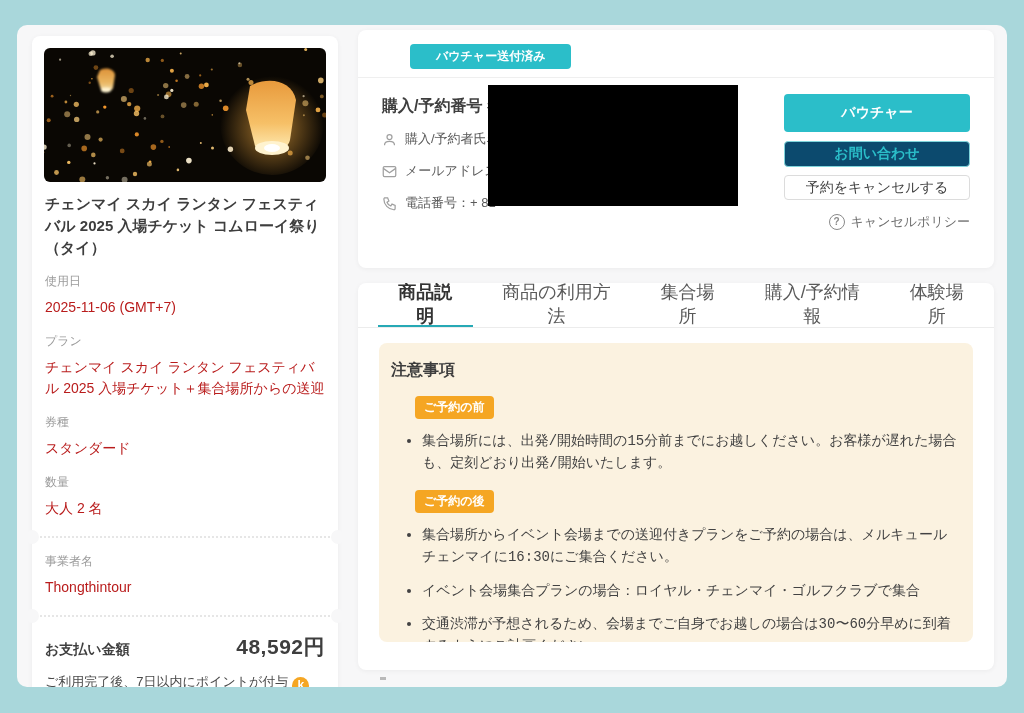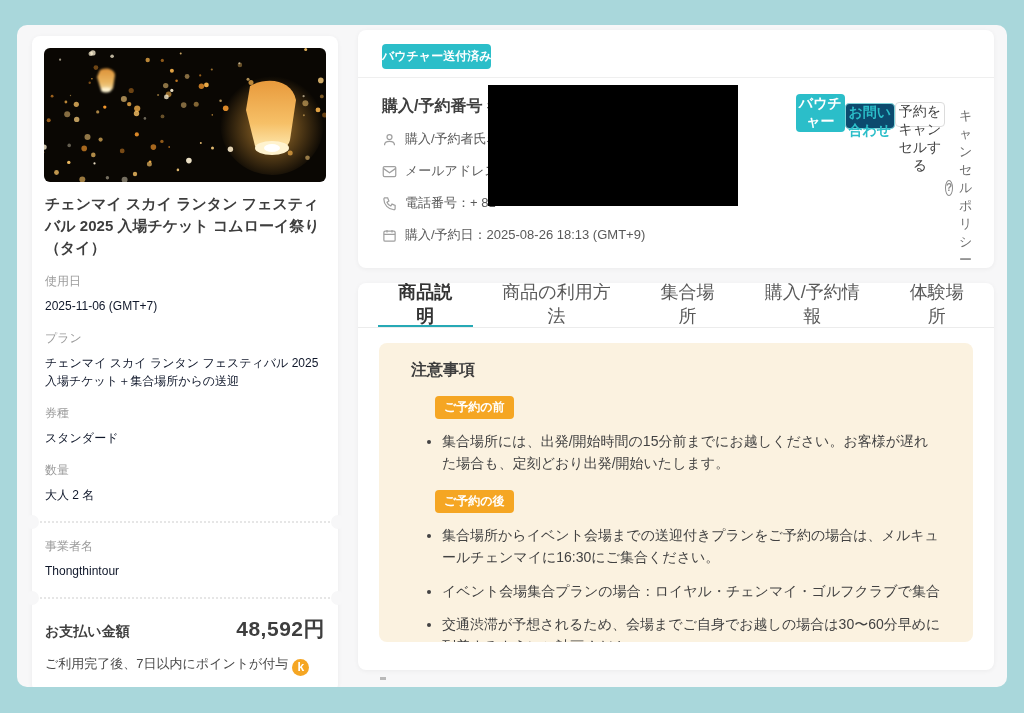--- a/index.html
+++ b/index.html
@@ -17,59 +17,59 @@
   }
   .card {
     position:absolute; background:#fff; border-radius:8px;
     box-shadow:0 1px 5px rgba(0,0,0,.05);
   }
   
   .sidebar { left:15px; top:11px; width:306px; padding:12px 12px 16px; }
   .product-img { width:282px; height:134px; border-radius:6px; display:block; }
   .sb-title { font-size:15px; font-weight:bold; line-height:1.45; margin-top:11px; color:#3e3e3e; padding:0 1px;}
   .sb-label { font-size:12px; color:#9b9b9b; margin-top:15px; padding:0 1px;}
-  .sb-value { font-size:12px; color:#0f172a; margin-top:7px; line-height:1.5; padding:0 1px;}
+  .sb-value { font-size:14px; color:#b91c1c; margin-top:7px; line-height:1.5; padding:0 1px;}
   .perf { position:relative; border-top:2px dotted #e6e6e6; margin:17px -12px 0; height:0; }
   .perf .notch { position:absolute; width:14px; height:14px; background:#F7F7F8; border-radius:50%; top:-8px; }
   .perf .notch.l { left:-7px; } .perf .notch.r { right:-7px; }
   .pay-row { display:flex; justify-content:space-between; align-items:baseline; margin-top:16px; padding:0 1px;}
   .pay-label { font-size:14px; font-weight:bold; color:#3e3e3e; }
   .pay-amount { font-size:21px; font-weight:bold; color:#3e3e3e; letter-spacing:.5px;}
   .points-note { font-size:13px; color:#4a4a4a; line-height:1.75; margin-top:10px; padding:0 1px;}
   .coin { display:inline-block; width:17px; height:17px; background:#F5A623; border-radius:50%;
           color:#fff; font-size:12px; font-weight:bold; text-align:center; line-height:17px;
           vertical-align:-3px; margin:0 2px 0 4px;}
   
   .booking { left:341px; top:5px; width:636px; height:238px; }
   .badge-row { padding:14px 24px 8px; border-bottom:1px solid #efefef; }
   .status-badge { display:inline-block; background:#2BBEC9; color:#fff; font-size:12px;
-                  font-weight:bold; padding:4px 0; border-radius:4px; }
+                  font-weight:bold; padding:4px 26px; border-radius:4px;margin-left:28px; }
   .booking-body { position:relative; padding:18px 24px 0; }
   .booking-title { font-size:16px; font-weight:bold; color:#3e3e3e; margin-bottom:13px; }
   .info-row { display:flex; align-items:center; gap:8px; font-size:13px; color:#595959; margin-bottom:14px; }
   .info-row svg { flex:0 0 auto; }
   .redact { position:absolute; left:130px; top:55px; width:250px; height:121px; background:#000; }
-  .btn-col { position:absolute; right:12px; top:64px; width:186px; display:flex; flex-direction:row; }
+  .btn-col { position:absolute; right:24px; top:64px; width:186px; display:flex; flex-direction:column; }
   .btn { width:100%; border-radius:4px; font-size:14px; font-weight:bold; text-align:center;
          cursor:pointer; font-family:inherit; }
   .btn-primary { background:#2BBEC9; color:#fff; border:none; height:38px; }
   .btn-outline-teal { background:#0c4a6e; color:#2BBEC9; border:1px solid #7FD4DB; height:26px; margin-top:9px;}
   .btn-outline-gray { background:#fff; color:#424242; border:1px solid #dcdcdc; height:25px; margin-top:8px; font-weight:normal;}
   .policy-row { display:flex; justify-content:flex-end; align-items:center; gap:6px; margin-top:13px;
                 font-size:13px; color:#6f6f6f; cursor:pointer;}
   .help-circ { width:16px; height:16px; border:1.4px solid #8a8a8a; border-radius:50%;
                font-size:10px; line-height:13px; text-align:center; color:#8a8a8a; font-weight:bold;}
   
   .detail { left:341px; top:258px; width:636px; height:387px; overflow:hidden;}
   .tabbar { display:flex; height:45px; padding-left:20px; border-bottom:1px solid #ececec; }
   .tab { display:flex; align-items:center; padding:0 12px; margin-right:10px; font-size:18px;
          color:#595959; cursor:pointer; border-bottom:2.5px solid transparent;text-align:center; }
   .tab.active { color:#333; font-weight:bold; border-bottom-color:#26A9B5; }
-  .notice { margin:15px 21px 0; background:#FBF2E0; border-radius:8px; padding:17px 32px;
-            height:299px; overflow:hidden; }
+  .notice { margin:15px 21px 0; background:#FBF2E0; border-radius:8px; padding:17px 12px;
+            height:299px; overflow:hidden;font-family:Liberation Mono, monospace; }
   .notice-title { font-size:16px; font-weight:bold; color:#3e3e3e; margin-bottom:15px; }
   .notice-badge { display:inline-block; background:#F5A623; color:#fff; font-size:12px; font-weight:bold;
                   padding:3px 9px; border-radius:4px;margin-left:24px; }
   .notice ul { margin:11px 0 15px; padding-left:31px; }
   .notice li { font-size:14px; color:#424242; line-height:1.6; margin-bottom:11px; }
   .clipped-fragment { position:absolute; left:363px; top:652px; width:6px; height:3px; background:#9e9e9e; opacity:.7;}
 </style>
 </head>
 <body>
 
@@ -251,27 +251,20 @@
             <path d="M2 7l10 7 10-7"></path>
           </svg>
         <span>メールアドレス</span>
       </div>
       <div class="info-row">
         <svg width="15" height="15" viewBox="0 0 24 24" fill="none" stroke="#a0a0a0" stroke-width="2">
             <path d="M4 3h5l2 5-3 2c1 3 3 5 6 6l2-3 5 2v5c0 1-1 2-2 2C10 21 3 14 3 5c0-1 1-2 1-2z"></path>
           </svg>
         <span>電話番号：+ 81</span>
       </div>
-      <div class="info-row">
-        <svg width="15" height="15" viewBox="0 0 24 24" fill="none" stroke="#a0a0a0" stroke-width="2">
-            <rect x="3" y="5" width="18" height="16" rx="2"></rect>
-            <path d="M3 10h18M8 3v4M16 3v4"></path>
-          </svg>
-        <span>購入/予約日：2025-08-26 18:13 (GMT+9)</span>
-      </div>
     </div>
 
     <div class="redact"></div>
 
     <div class="btn-col">
       <button class="btn btn-primary">バウチャー</button>
       <button class="btn btn-outline-teal">お問い合わせ</button>
       <button class="btn btn-outline-gray">予約をキャンセルする</button>
       <div class="policy-row">
         <span class="help-circ">?</span>

